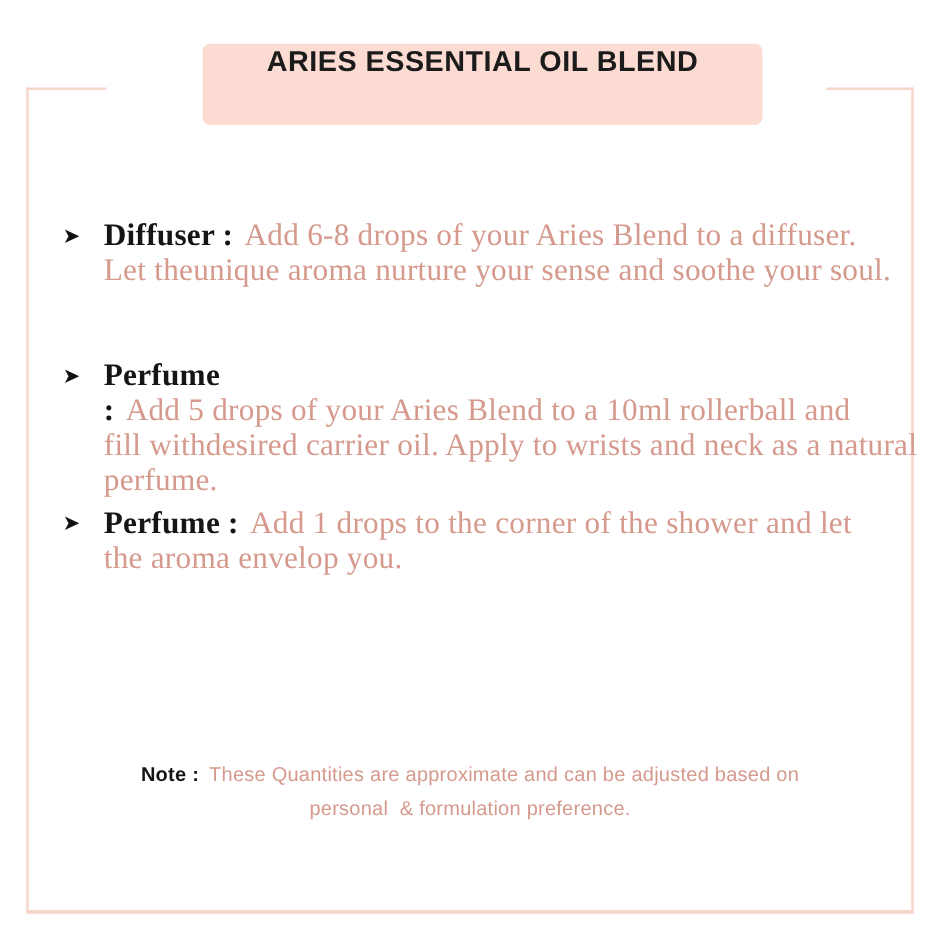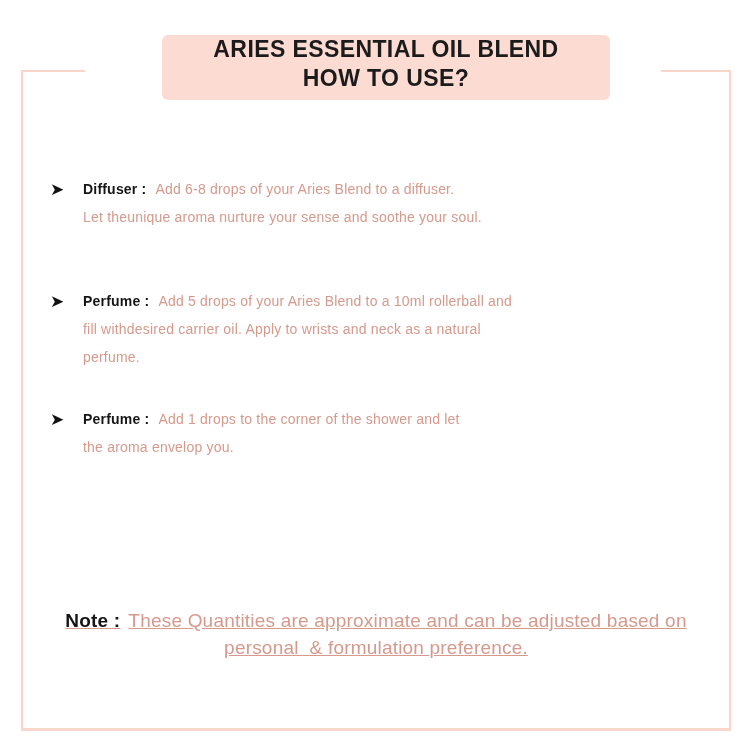--- a/index.html
+++ b/index.html
@@ -57,67 +57,66 @@
   .bullet {
     position: absolute;
     left: 0; top: 2px;
     font-family: "DejaVu Sans", sans-serif;
     font-size: 17px;
     color: #111111;
     line-height: 24px;
   }
   .item p {
     margin: 0 0 0 33px;
-    font-size: 14px;
+    font-size: 25px;
     line-height: 28px;
     color: var(--body-pink, #d59a8d);
+    font-family: Liberation Serif, serif;
   }
   .item .label {
     font-weight: bold;
     color: var(--body-black, #151515);
     padding-right: 9px;
     letter-spacing: 0.2px;
   }
   .desc { white-space: pre; letter-spacing: 0.2px; }
 
   .item-diffuser { top: 175px; }
   .item-perfume  { top: 287px; }
   .item-shower   { top: 405px; }
 
   
   .note {
     position: absolute;
     left: 23px; right: 21px;
     top: 607px;
     text-align: center;
-    font-size: 19px;
+    font-size: 16px;
     line-height: 27px;
     color: var(--body-pink, #d59a8d);
-    text-decoration: underline;
   }
   .note .label {
     font-weight: bold;
     color: var(--body-black, #151515);
     padding-right: 8px;
     letter-spacing: 0.2px;
   }
   .note .desc { white-space: pre; }
 </style>
 </head>
 <body>
 
 <div class="canvas">
 
   <div class="frame"></div>
   <div class="frame-top-seg left"></div>
   <div class="frame-top-seg right"></div>
 
   <div class="header-box">
     <div>ARIES ESSENTIAL OIL BLEND</div>
-    <div>HOW TO USE?</div>
   </div>
 
   <div class="item item-diffuser">
     <span class="bullet">➤</span>
     <p><span class="label">Diffuser :</span><span class="desc">Add 6-8 drops of your Aries Blend to a diffuser.
 Let theunique aroma nurture your sense and soothe your soul.</span></p>
   </div>
 
   <div class="item item-perfume">
     <span class="bullet">➤</span>

